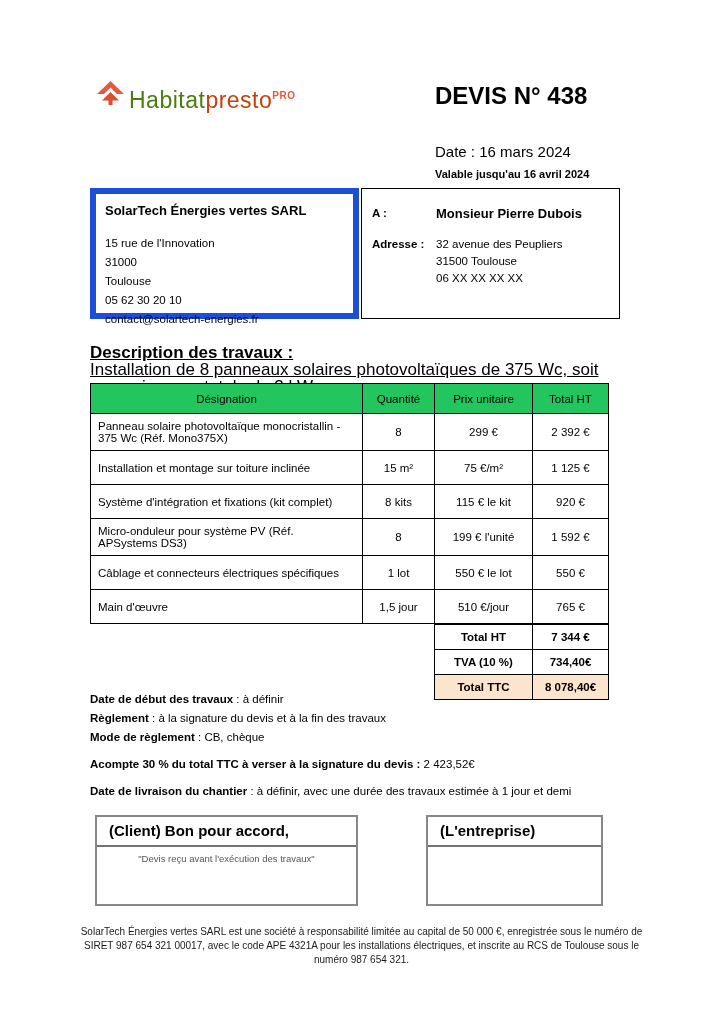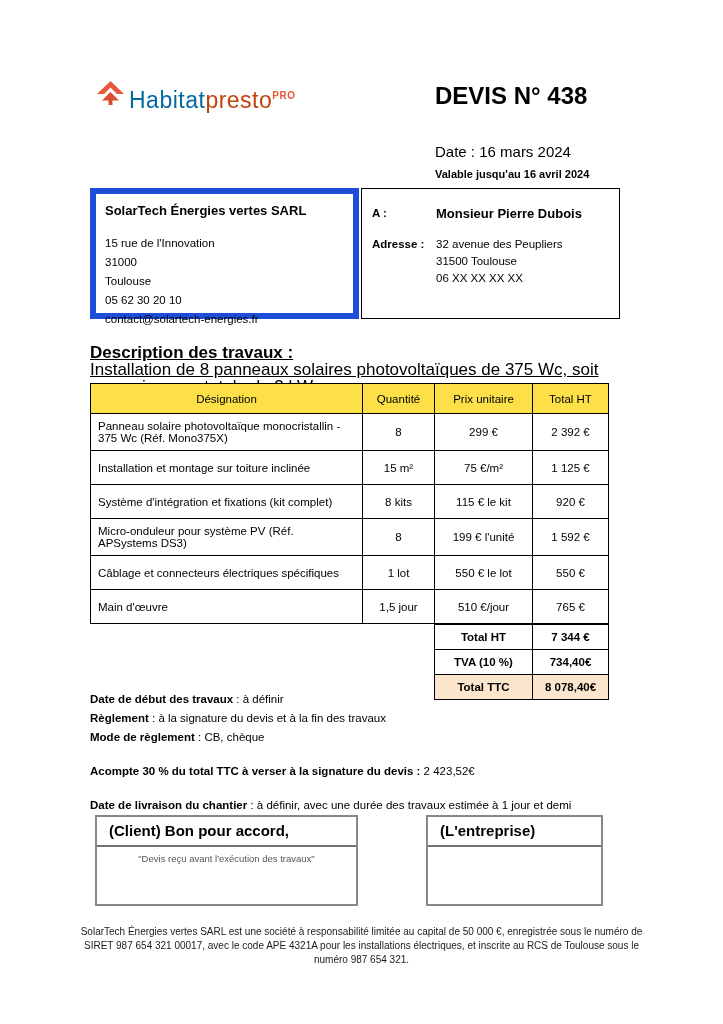--- a/index.html
+++ b/index.html
@@ -4,21 +4,21 @@
 <style>
   * { margin:0; padding:0; box-sizing:border-box; }
   html,body { background:#fff; }
   body { font-family:"Liberation Sans", sans-serif; color:#000; }
   .page { position:relative; width:723px; height:1024px; background:#fff; overflow:hidden; }
 
   
   .logo { position:absolute; left:97px; top:80px; display:flex; align-items:flex-start; }
   .logo svg { width:27px; height:32px; margin-right:5px; margin-top:1px; }
   .logo-text { font-size:23px; letter-spacing:0.5px; line-height:32px; }
-  .logo-habitat { color:#0369a1; }
+  .logo-habitat { color:#4d7c0f; }
   .logo-presto { color:#c2410c; }
   .logo-pro { color:#e8583c; font-size:10px; font-weight:bold; vertical-align:9px; letter-spacing:0.5px;margin-top:12px; }
 
   
   .devis-number { position:absolute; left:435px; top:82px; font-size:24px; font-weight:bold; }
   .date-line { position:absolute; left:435px; top:143px; font-size:15px; font-weight:normal; }
   .validity { position:absolute; left:435px; top:168px; font-size:11px; font-weight:bold; }
 
   
   .company-box { position:absolute; left:90px; top:188px; width:269px; height:131px;
@@ -32,36 +32,36 @@
 
   
   .description { position:absolute; left:90px; top:344px; width:530px; font-size:17px; line-height:17px;text-decoration:underline; }
   .description .label { font-weight:bold; }
 
   
   .items { position:absolute; left:90px; top:383px; }
   table { border-collapse:collapse; }
   .items-table td, .items-table th { border:1px solid #000; font-size:11.5px; font-weight:normal;
       padding:6px 7px; vertical-align:middle; text-align:center; }
-  .items-table th { background:#fde047; height:30px; }
+  .items-table th { background:#22c55e; height:30px; }
   .items-table td.designation { text-align:left; }
   .col-designation { width:272px; } .col-qty { width:72px; } .col-unit { width:98px; } .col-total { width:76px; }
   .items-table tbody td { height:34px;margin-left:20px; }
 
   .totals-table { margin-left:344px; }
   .totals-table td { border:1px solid #000; font-size:11.5px; font-weight:bold; text-align:center;
       padding:6px 7px; height:25px; }
   .totals-table td.t-label { width:98px; }
   .totals-table td.t-value { width:76px; }
   .totals-table tr.highlight td { background:#fce5cd; }
 
   
   .terms { position:absolute; left:90px; top:693px; width:560px; font-size:11.5px; }
   .terms .line { margin-bottom:7px; line-height:12px; }
-  .terms .line.spaced { margin-top:22px; }
+  .terms .line.spaced { margin-top:15px; }
   .terms .t-label { font-weight:bold; }
 
   
   .sig-client { position:absolute; left:95px; top:815px; width:263px; height:91px; border:2px solid #888; }
   .sig-company { position:absolute; left:426px; top:815px; width:177px; height:91px; border:2px solid #888; }
   .sig-header { border-bottom:2px solid #737373; text-align:left; font-weight:bold; font-size:15px; padding:5px 12px 6px; }
   .sig-note { text-align:center; color:#555; font-size:9.5px; padding-top:6px; }
 
   
   .footer { position:absolute; left:80px; top:925px; width:563px; text-align:center;

